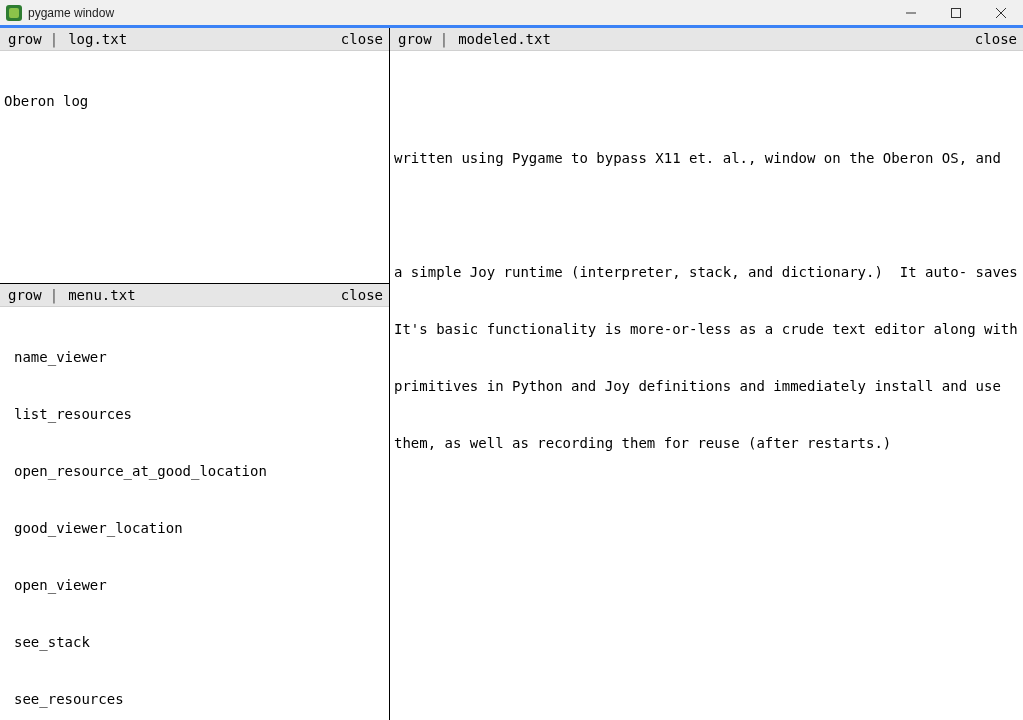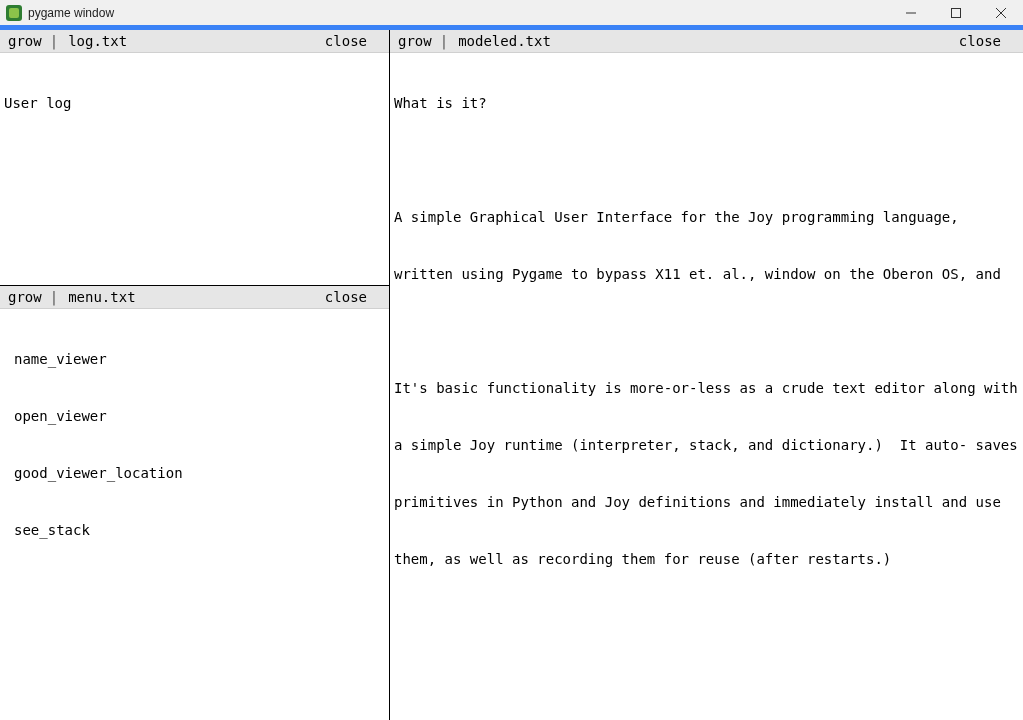--- a/index.html
+++ b/index.html
@@ -11,21 +11,21 @@
     width: 1023px;
     height: 720px;
     overflow: hidden;
     font-family: "DejaVu Sans Mono", monospace;
   }
 
   
   .titlebar {
     height: 25px;
     background: #f0f0f0;
-    border-bottom: 5px solid #3b82f6;
+    border-bottom: 3px solid #3b82f6;
     display: flex;
     align-items: center;
     position: relative;
   }
   .titlebar-icon {
     width: 16px; height: 16px;
     margin-left: 6px; margin-right: 6px;
     border-radius: 3px;
     background: #2f7d32;
     position: relative;
@@ -94,21 +94,21 @@
   }
   .menu-sep {
     color: #555;
   }
   .menu-filename {
     padding-left: 10px;
     line-height: 22px;
   }
   .menu-close {
     position: absolute;
-    right: 18px;
+    right: 2px;
     top: 0;
     line-height: 22px;
     padding: 0 4px;
   }
   .viewer-body {
     font-size: 14px;
     line-height: 19px;
     color: #000;
     white-space: pre;
     padding: 3px 4px 0 4px;
@@ -178,36 +178,39 @@
 <div class="surface">
 
   <div class="viewer" id="log-viewer">
     <div class="viewer-menubar">
       <span class="menu-grow">grow</span>
       <span class="menu-sep">|</span>
       <span class="menu-filename">log.txt</span>
       <span class="menu-close">close</span>
     </div>
     <div class="viewer-body">
-      <div class="line">User log</div>
+      <div class="line">Oberon log</div>
     </div>
   </div>
 
   <div class="viewer" id="menu-viewer">
     <div class="viewer-menubar">
       <span class="menu-grow">grow</span>
       <span class="menu-sep">|</span>
       <span class="menu-filename">menu.txt</span>
       <span class="menu-close">close</span>
     </div>
     <div class="viewer-body menu-body-indent">
       <div class="line">name_viewer</div>
+      <div class="line">list_resources</div>
+      <div class="line">open_resource_at_good_location</div>
+      <div class="line">good_viewer_location</div>
       <div class="line">open_viewer</div>
-      <div class="line">good_viewer_location</div>
       <div class="line">see_stack</div>
+      <div class="line">see_resources</div>
       
       
       
       
       
       
       
       
       
       
@@ -220,27 +223,25 @@
   </div>
 
   <div class="viewer" id="scratch-viewer">
     <div class="viewer-menubar">
       <span class="menu-grow">grow</span>
       <span class="menu-sep">|</span>
       <span class="menu-filename">modeled.txt</span>
       <span class="menu-close">close</span>
     </div>
     <div class="viewer-body">
-      <div class="line">What is it?</div>
       <div class="blank"></div>
-      <div class="line">A simple Graphical User Interface for the Joy programming language,</div>
       <div class="line">written using Pygame to bypass X11 et. al., window on the Oberon OS, and</div>
       <div class="blank"></div>
+      <div class="line">a simple Joy runtime (interpreter, stack, and dictionary.)  It auto- saves</div>
       <div class="line">It's basic functionality is more-or-less as a crude text editor along with</div>
-      <div class="line">a simple Joy runtime (interpreter, stack, and dictionary.)  It auto- saves</div>
       <div class="line">primitives in Python and Joy definitions and immediately install and use</div>
       <div class="line">them, as well as recording them for reuse (after restarts.)</div>
       
       
       
       
       
       
       
       

